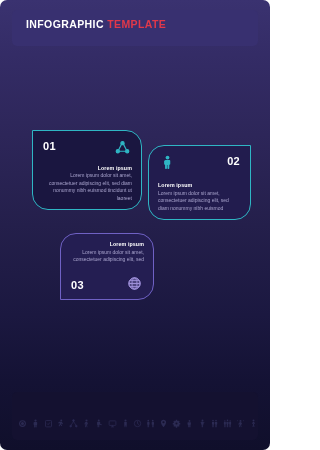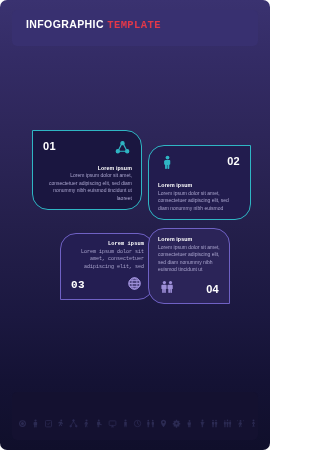--- a/index.html
+++ b/index.html
@@ -44,21 +44,21 @@
   #header-title {
     position: absolute;
     left: 26px;
     top: 18px;
     font-size: 10.5px;
     font-weight: bold;
     letter-spacing: 0.4px;
     white-space: nowrap;
   }
   #header-title .word-main { color: #ffffff; text-align: right; }
-  #header-title .word-accent { color: #e0384a; font-family: Liberation Mono, monospace; }
+  #header-title .word-accent { color: #e0384a; }
 
   
   .card {
     position: absolute;
     box-sizing: border-box;
     border-style: solid;
     border-width: 1px;
     overflow: hidden;
   }
   .card-num {
@@ -111,21 +111,20 @@
   #card-02 .card-num  { right: 10px; top: 10px; }
   #card-02 .card-icon { left: 11px; top: 9px; }
   #card-02 .card-text { left: 9px; bottom: 7px; right: 9px; text-align: left; }
 
   
   #card-03 {
     left: 60px; top: 233px; width: 94px; height: 67px;
     border-color: #6f61c4;
     background: #241e52;
     border-radius: 16px 16px 16px 0;
-    font-family: Liberation Mono, monospace;
   }
   #card-03 .card-num  { left: 10px; bottom: 8px; }
   #card-03 .card-icon { right: 11px; bottom: 8px; }
   #card-03 .card-text { right: 9px; top: 7px; left: 9px; text-align: right; }
 
   
   #card-04 {
     left: 148px; top: 228px; width: 82px; height: 76px;
     border-color: #6f61c4;
     background: #2b2458;
@@ -207,35 +206,20 @@
         <ellipse cx="12" cy="12" rx="4" ry="9"></ellipse>
         <path d="M3 12h18M4.6 7h14.8M4.6 17h14.8"></path>
       </svg>
     </div>
     <div class="card-text">
       <p class="card-head">Lorem ipsum</p>
       <p class="card-body">Lorem ipsum dolor sit amet, consectetuer adipiscing elit, sed</p>
     </div>
   </div>
 
-  <div class="card" id="card-04">
-    <div class="card-num">04</div>
-    <div class="card-icon">
-      <svg viewBox="0 0 24 24" fill="#9d8fd8">
-        <circle cx="7" cy="4" r="2.6"></circle>
-        <path d="M4.6 7.6h4.8c.7 0 1.2.6 1.2 1.3v4.6c0 .6-.4 1-1 1h-.3v5.2c0 .5-.4 1-1 1h-.6c-.5 0-1-.4-1-1v-5h-.6v5c0 .5-.4 1-1 1h-.6c-.5 0-1-.4-1-1v-5.2h-.3c-.6 0-1-.4-1-1V8.9c0-.7.5-1.3 1.2-1.3z"></path>
-        <circle cx="16.8" cy="4" r="2.6"></circle>
-        <path d="M14.4 7.6h4.8c.7 0 1.2.6 1.2 1.3v4.6c0 .6-.4 1-1 1h-.3v5.2c0 .5-.4 1-1 1h-.6c-.5 0-1-.4-1-1v-5h-.6v5c0 .5-.4 1-1 1h-.6c-.5 0-1-.4-1-1v-5.2h-.3c-.6 0-1-.4-1-1V8.9c0-.7.5-1.3 1.2-1.3z"></path>
-      </svg>
-    </div>
-    <div class="card-text">
-      <p class="card-head">Lorem ipsum</p>
-      <p class="card-body">Lorem ipsum dolor sit amet, consectetuer adipiscing elit, sed diam nonummy nibh euismod tincidunt ut</p>
-    </div>
-  </div>
 
   <div id="footer-band"></div>
   <div id="footer-icons">
     <span class="f-ico">
         <svg viewBox="0 0 24 24" fill="#2b2a52">
           <circle cx="12" cy="12" r="9"></circle>
           <circle cx="12" cy="12" r="6.2" fill="#141130"></circle>
           <circle cx="12" cy="12" r="4" fill="#2b2a52"></circle>
         </svg>
       </span>

